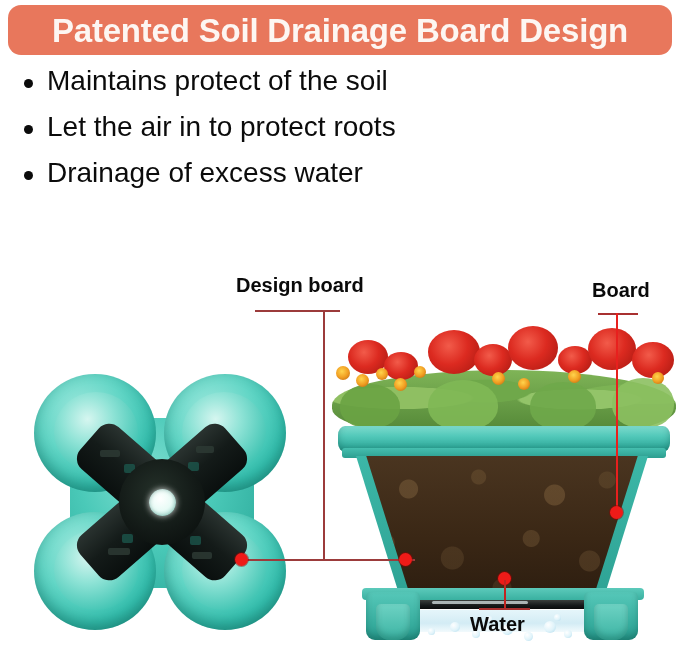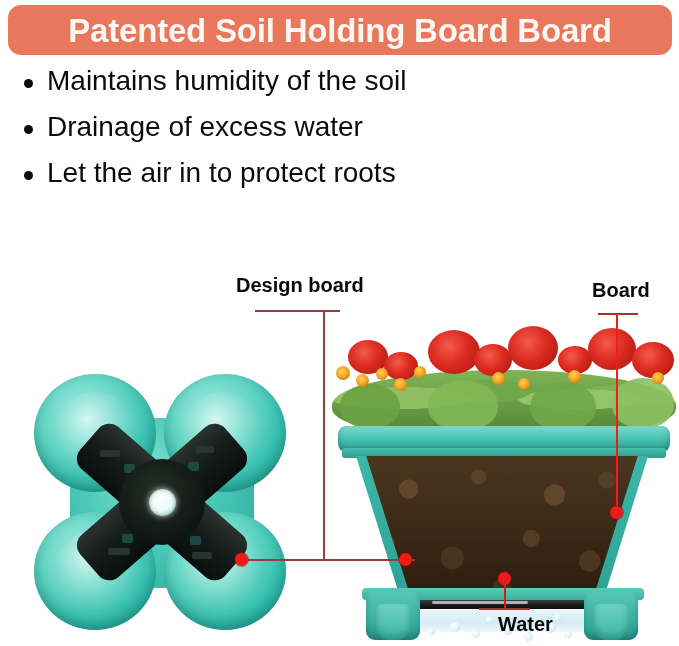--- a/index.html
+++ b/index.html
@@ -36,21 +36,21 @@
   
   #diagram{position:absolute;left:0;top:250px;width:679px;height:396px;}
 
   
   .callout-label{
     position:absolute;font-size:20px;font-weight:bold;color:#0a0a0a;
     white-space:nowrap;line-height:1;
   }
   #label-holding-board{left:236px;top:25px;}
   #label-soil{left:592px;top:30px;}
-  #label-water{left:470px;top:364px;margin-left:28px;}
+  #label-water{left:470px;top:364px;}
 
   
   .cl-h{position:absolute;height:2px;background:#9c3b3b;}
   .cl-v{position:absolute;width:2px;background:#9c3b3b;}
   .cl-v-bright{position:absolute;width:2px;background:#e8201e;}
   .cl-h-dark{position:absolute;height:2px;background:#a83030;}
 
   .dot{
     position:absolute;width:13px;height:13px;border-radius:50%;
     background:#ee1b18;box-shadow:0 0 0 1px rgba(150,0,0,.45);
@@ -220,35 +220,35 @@
   #base-bar{
     position:absolute;left:30px;top:266px;width:282px;height:12px;
     background:linear-gradient(180deg,#5ccabb 0%,#39b0a0 100%);
     border-radius:4px;
   }
 </style>
 </head>
 <body>
 
 <div id="header-banner">
-  <span id="header-title">Patented Soil Holding Board Board</span>
+  <span id="header-title">Patented Soil Drainage Board Design</span>
 </div>
 
 <ul id="feature-list">
   <li>
     <span class="bullet"></span>
-    <span>Maintains humidity of the soil</span>
+    <span>Maintains protect of the soil</span>
+  </li>
+  <li>
+    <span class="bullet"></span>
+    <span>Let the air in to protect roots</span>
   </li>
   <li>
     <span class="bullet"></span>
     <span>Drainage of excess water</span>
-  </li>
-  <li>
-    <span class="bullet"></span>
-    <span>Let the air in to protect roots</span>
   </li>
 </ul>
 
 <div id="diagram">
 
   <div id="pot-topview">
     <div id="pot-core"></div>
     <div class="lobe" id="lobe-tl"></div>
     <div class="lobe" id="lobe-tr"></div>
     <div class="lobe" id="lobe-bl"></div>

